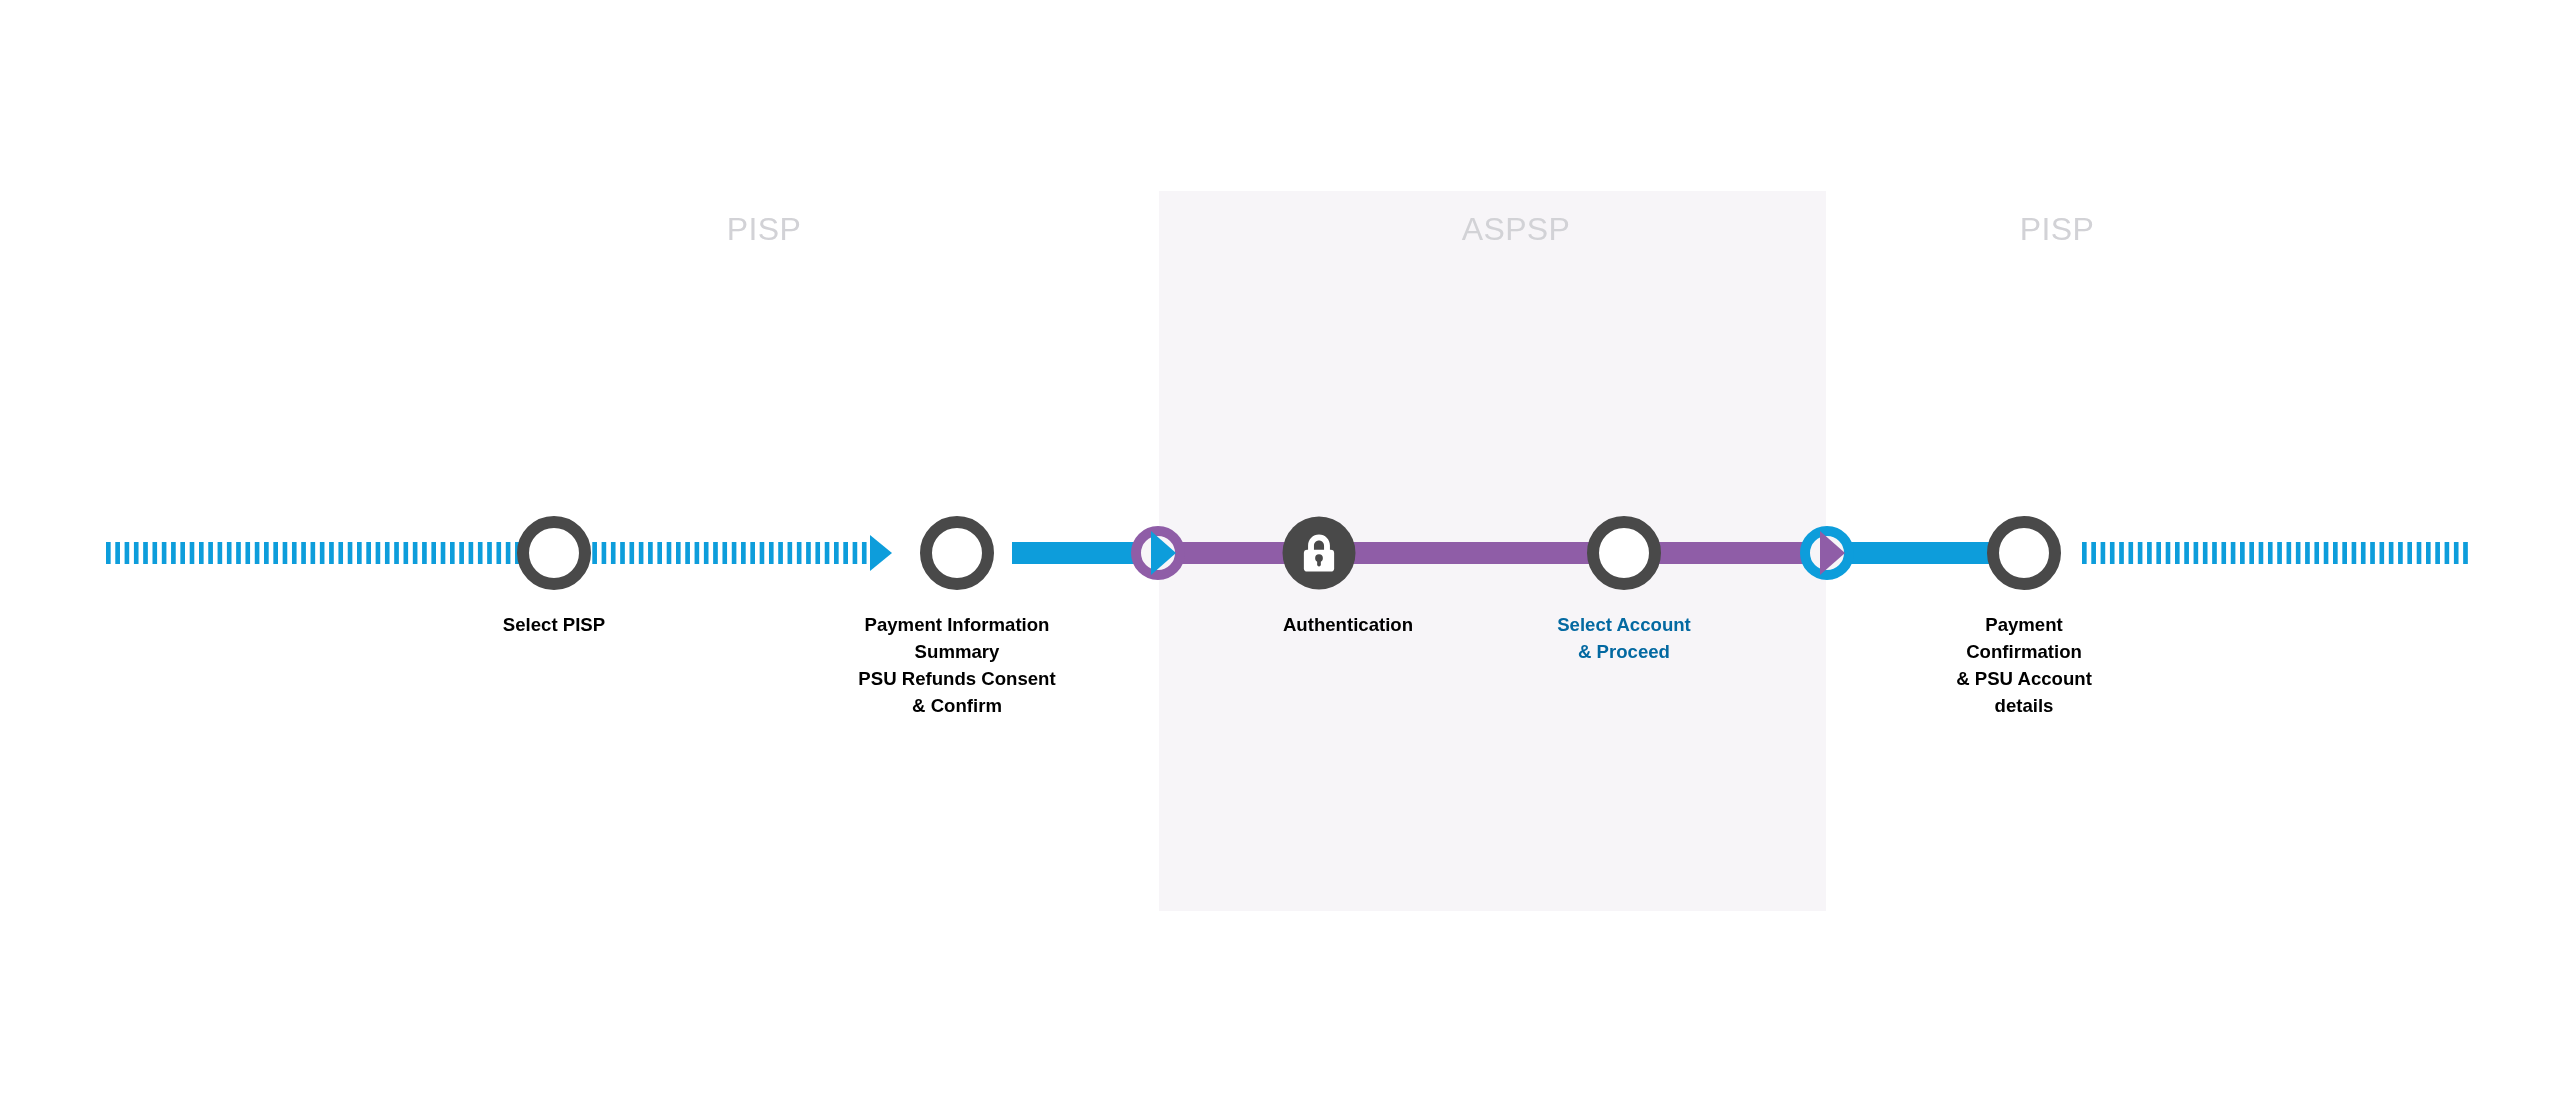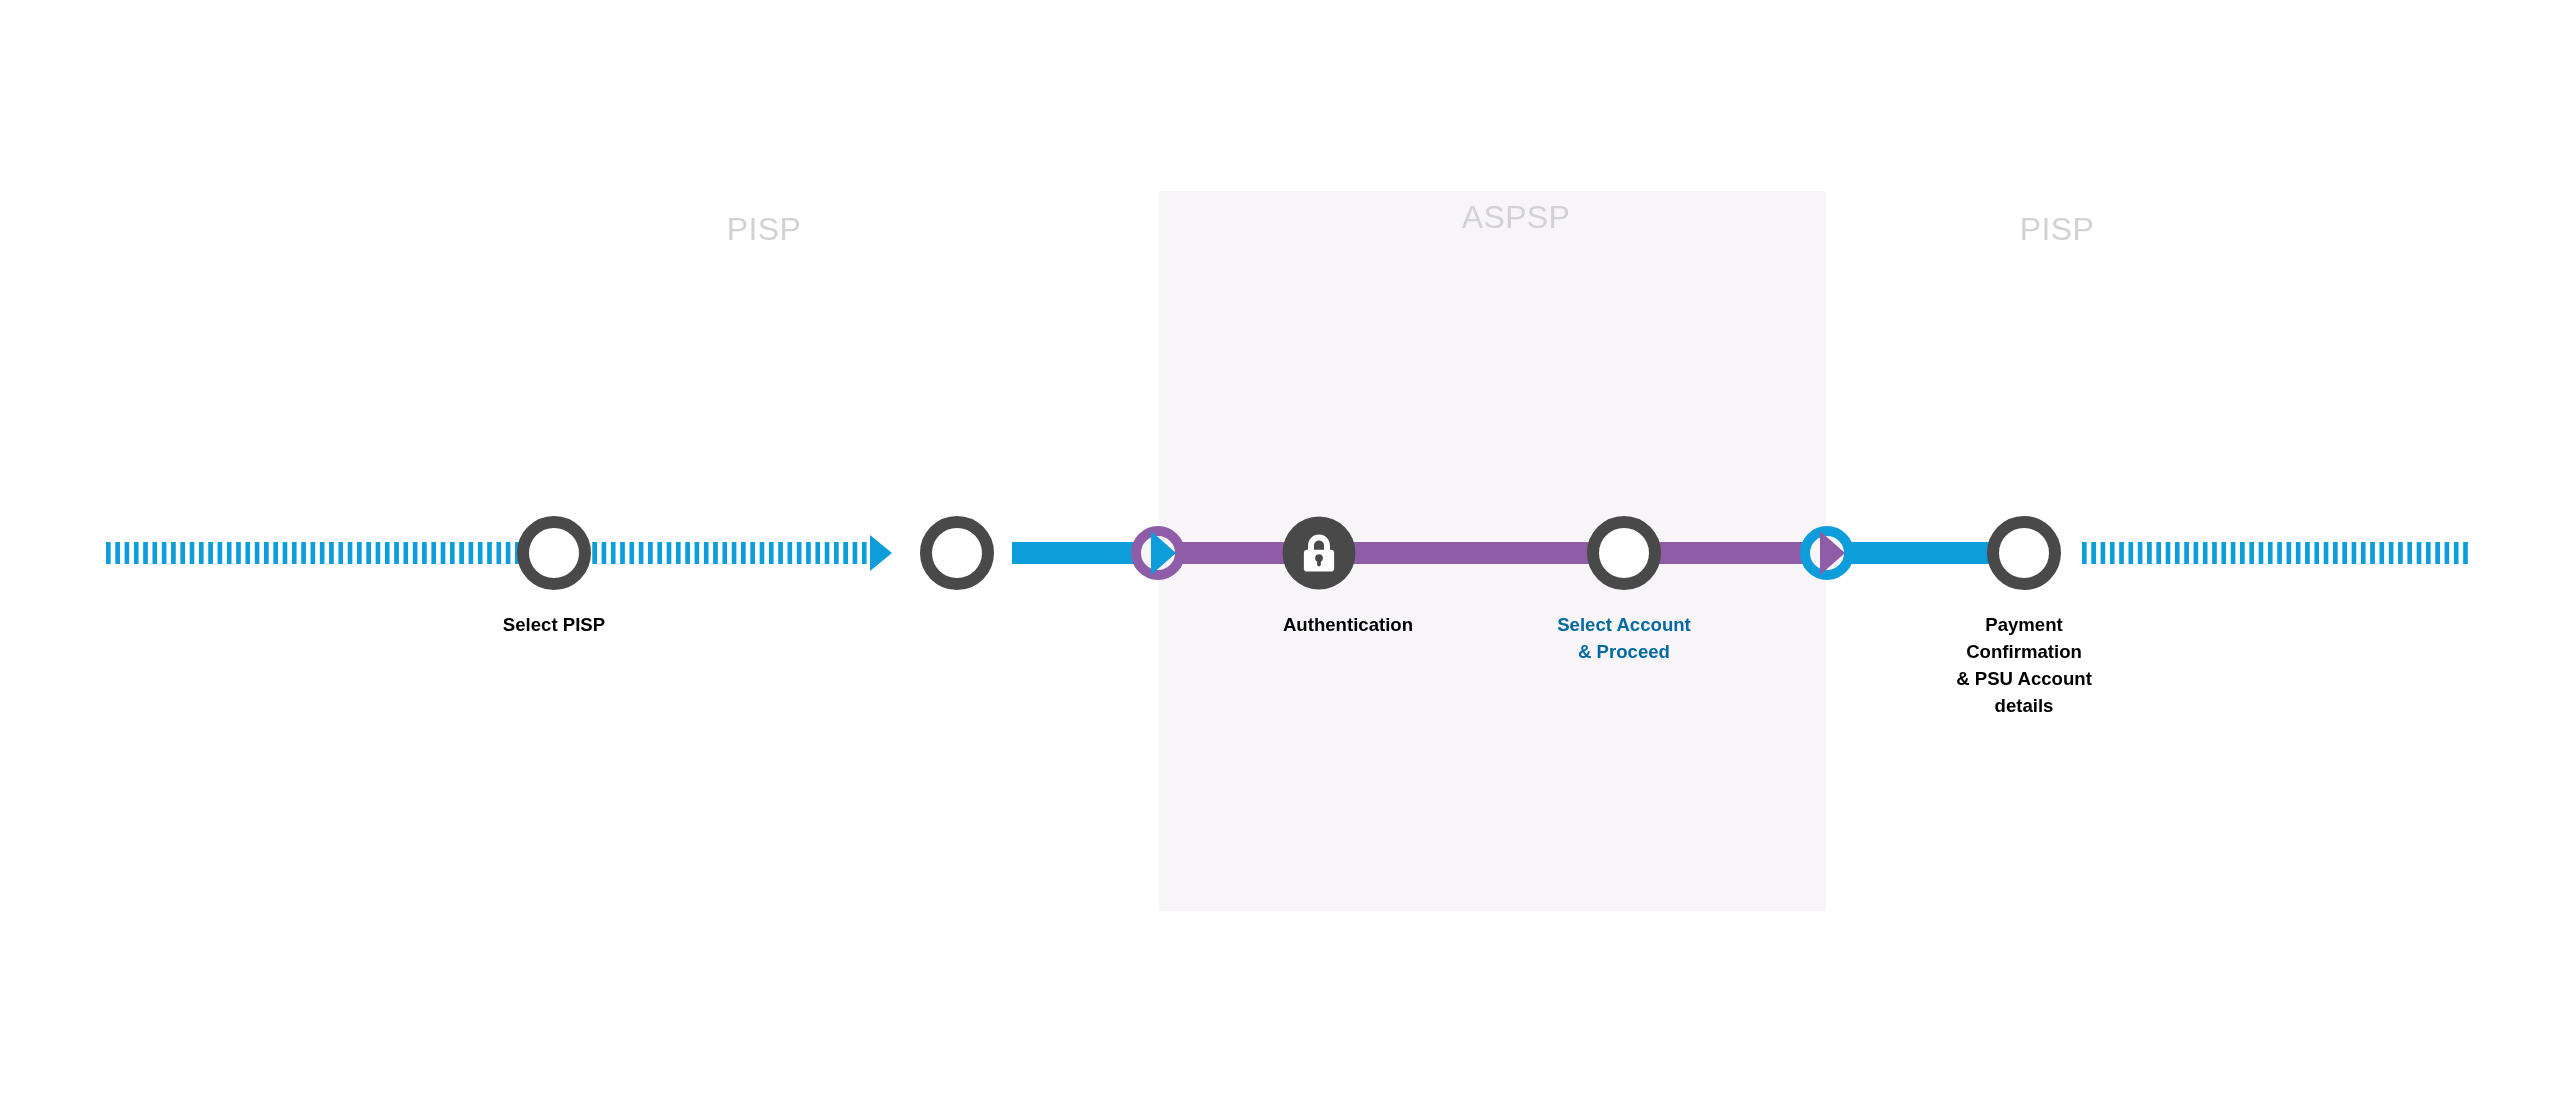--- a/index.html
+++ b/index.html
@@ -113,34 +113,38 @@
     <div class="seg-solid" style="left: 1845px; top: 553px; width: 152px; background: rgb(13, 157, 219);"></div>
     <div class="seg-dashed" style="left: 2082px; top: 553px; width: 389px; background-image: linear-gradient(to right, rgb(13, 157, 219) 0px, rgb(13, 157, 219) 5px, transparent 5px, transparent 9.3px);"></div>
     <div class="rail-arrow" style="left: 870px; top: 553px; border-left: 22px solid rgb(13, 157, 219);"></div>
     <div class="handoff" title="PISP to ASPSP" style="left: 1158px; top: 553px; width: 54px; height: 54px; border: 10px solid rgb(143, 93, 167); background: rgb(247, 245, 248);"></div>
     <div class="handoff-arrow" style="left: 1151px; top: 553px; border-left: 25px solid rgb(13, 157, 219);"></div>
     <div class="handoff" title="ASPSP to PISP" style="left: 1827px; top: 553px; width: 54px; height: 54px; border: 10px solid rgb(13, 157, 219); background: rgb(247, 245, 248);"></div>
     <div class="handoff-arrow" style="left: 1820px; top: 553px; border-left: 25px solid rgb(143, 93, 167);"></div>
     <div class="node ring" style="left: 554px; top: 553px; width: 74px; height: 74px; border-color: rgb(73, 73, 73); background: rgb(255, 255, 255);"></div>
     <div class="node-caption" style="left: 554px; top: 611px; color: rgb(0, 0, 0);">Select PISP</div>
     <div class="node ring" style="left: 957px; top: 553px; width: 74px; height: 74px; border-color: rgb(73, 73, 73); background: rgb(255, 255, 255);"></div>
+    <div class="node-caption" style="left: 957px; top: 611px; color: rgb(0, 0, 0);">Payment Information
+Summary
+PSU Refunds Consent
+&amp; Confirm</div>
     <div class="node filled" style="left: 1319px; top: 553px; width: 73px; height: 73px; background: rgb(73, 73, 73);">
       <svg class="lock-icon" width="37" height="41" viewBox="0 0 44 48" xmlns="http://www.w3.org/2000/svg" aria-hidden="true">
         <path d="M22 2c-7.2 0-13 5.8-13 13v7h7v-7c0-3.3 2.7-6 6-6s6 2.7 6 6v7h7v-7c0-7.2-5.8-13-13-13z" fill="#ffffff"></path>
         <rect x="4" y="20" width="36" height="26" rx="4" fill="#ffffff"></rect>
         <circle cx="22" cy="30" r="4.6" fill="#494949"></circle>
         <rect x="19.8" y="30" width="4.4" height="10" rx="2.2" fill="#494949"></rect>
       </svg>
     </div>
     <div class="node-caption" style="left: 1319px; top: 611px; color: rgb(0, 0, 0); margin-left: 29px;">Authentication</div>
     <div class="node ring" style="left: 1624px; top: 553px; width: 74px; height: 74px; border-color: rgb(73, 73, 73); background: rgb(255, 255, 255);"></div>
     <div class="node-caption" style="left: 1624px; top: 611px; color: #0369a1;">Select Account
 &amp; Proceed</div>
     <div class="node ring" style="left: 2024px; top: 553px; width: 74px; height: 74px; border-color: rgb(73, 73, 73); background: rgb(255, 255, 255);"></div>
     <div class="node-caption" style="left: 2024px; top: 611px; color: rgb(0, 0, 0);">Payment
 Confirmation
 &amp; PSU Account
 details</div>
     <div class="zone-label" style="left: 764px; top: 213px; color: rgb(210, 210, 214);">PISP</div>
-    <div class="zone-label" style="left: 1516px; top: 201px; color: rgb(210, 210, 214);">ASPSP</div>
+    <div class="zone-label" style="left: 1516px; top: 213px; color: rgb(210, 210, 214);">ASPSP</div>
     <div class="zone-label" style="left: 2057px; top: 213px; color: rgb(210, 210, 214);">PISP</div>
   </div>
 
 
 </body></html>

